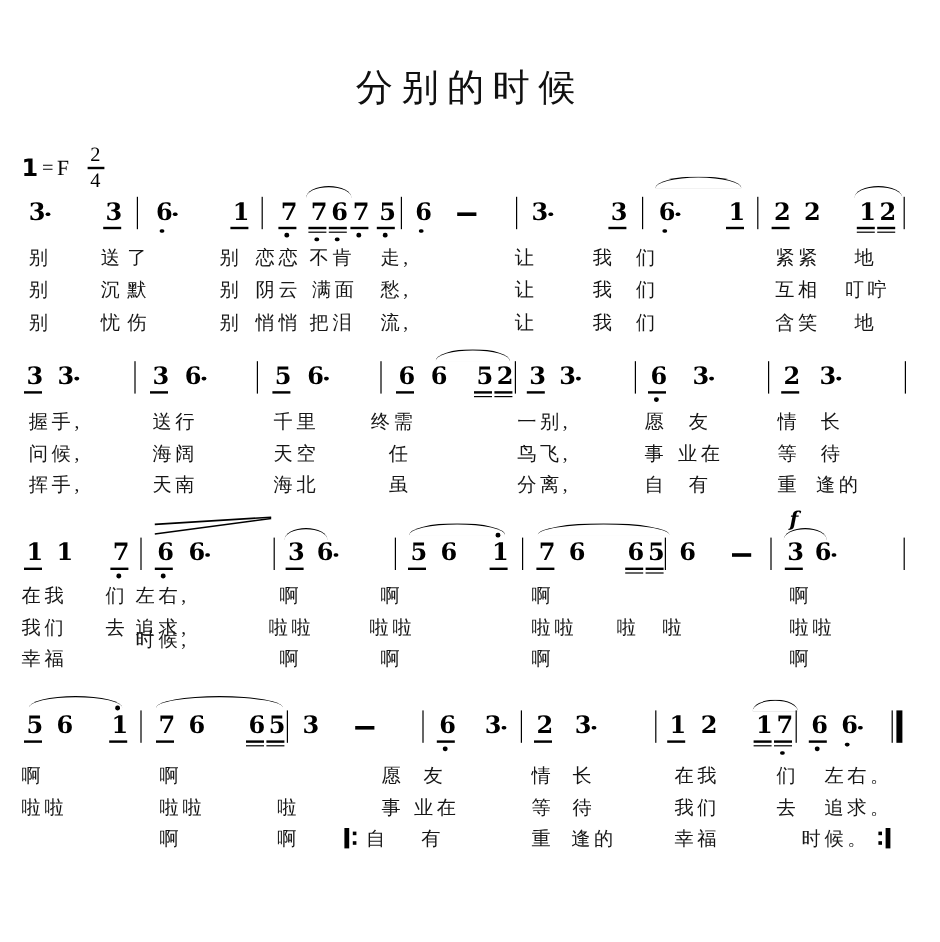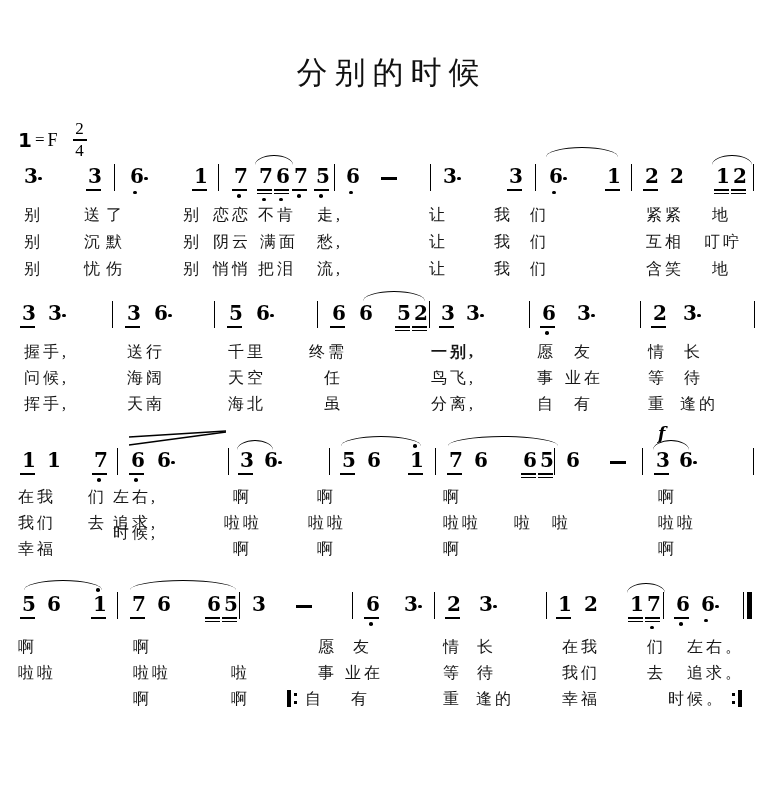--- a/index.html
+++ b/index.html
@@ -186,21 +186,21 @@
       <div class="note" style="left: 653px; top: 303px;">2</div>
       <div class="uline" style="left: 651px; top: 326px;"></div>
       <div class="note" style="left: 683px; top: 303px;">3</div>
       <div class="ndot" style="left: 697px; top: 313.5px;"></div>
       <div class="barline" style="left: 754px; top: 301px;"></div>
       <div class="slur" style="left: 363px; top: 291px; width: 62px;"></div>
       <div class="lyr" style="left: 24px; top: 342px;">握手,</div>
       <div class="lyr" style="left: 127px; top: 342px;">送行</div>
       <div class="lyr" style="left: 228px; top: 342px;">千里</div>
       <div class="lyr" style="left: 309px; top: 342px;">终需</div>
-      <div class="lyr" style="left: 431px; top: 342px; font-weight: bold;">一别,</div>
+      <div class="lyr" style="left: 431px; top: 342px;">一别,</div>
       <div class="lyr" style="left: 537px; top: 342px;">愿</div>
       <div class="lyr" style="left: 574px; top: 342px;">友</div>
       <div class="lyr" style="left: 648px; top: 342px;">情</div>
       <div class="lyr" style="left: 684px; top: 342px;">长</div>
       <div class="lyr" style="left: 24px; top: 368px;">问候,</div>
       <div class="lyr" style="left: 127px; top: 368px;">海阔</div>
       <div class="lyr" style="left: 228px; top: 368px;">天空</div>
       <div class="lyr" style="left: 324px; top: 368px;">任</div>
       <div class="lyr" style="left: 431px; top: 368px;">鸟飞,</div>
       <div class="lyr" style="left: 537px; top: 368px;">事</div>

